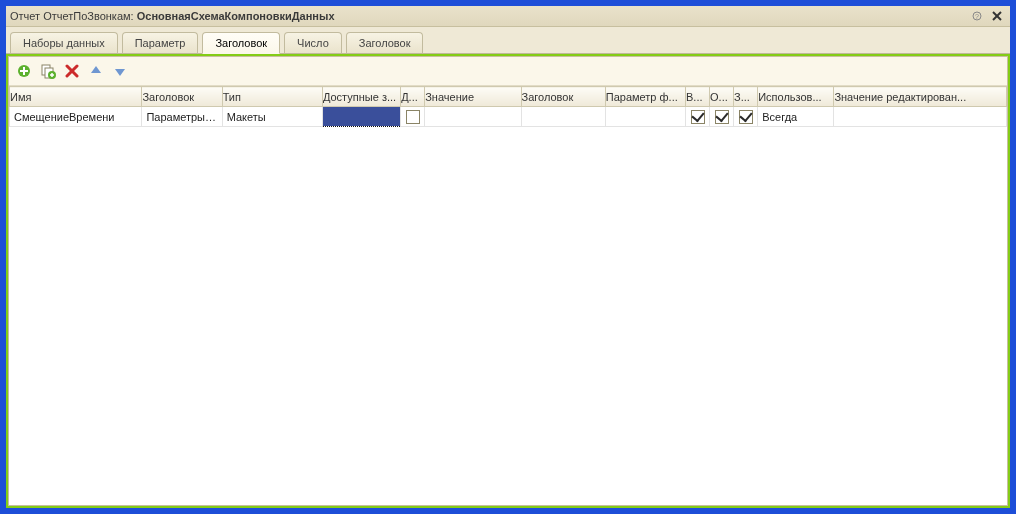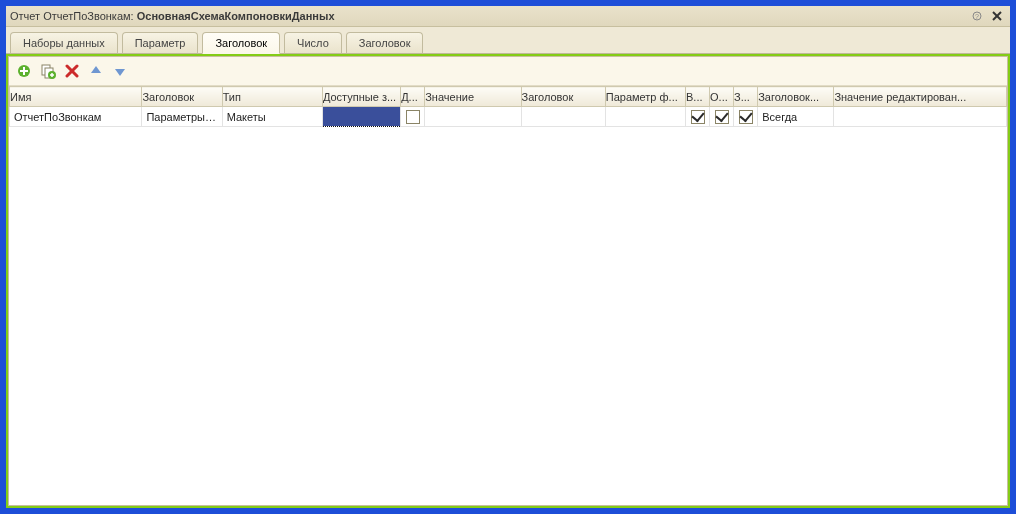--- a/index.html
+++ b/index.html
@@ -121,27 +121,27 @@
             <th>Заголовок</th>
             <th>Тип</th>
             <th>Доступные з...</th>
             <th>Д...</th>
             <th>Значение</th>
             <th>Заголовок</th>
             <th>Параметр ф...</th>
             <th>В...</th>
             <th>О...</th>
             <th>З...</th>
-            <th>Заголовок...</th>
+            <th>Использов...</th>
             <th>Значение редактирован...</th>
           </tr>
         </thead>
         <tbody>
           <tr>
-            <td>ОтчетПоЗвонкам</td>
+            <td>СмещениеВремени</td>
             <td>Параметры в...</td>
             <td>Макеты</td>
             <td class="selected"></td>
             <td class="chk"><span class="checkbox"></span></td>
             <td></td>
             <td></td>
             <td></td>
             <td class="chk"><span class="checkbox checked"></span></td>
             <td class="chk"><span class="checkbox checked"></span></td>
             <td class="chk"><span class="checkbox checked"></span></td>

